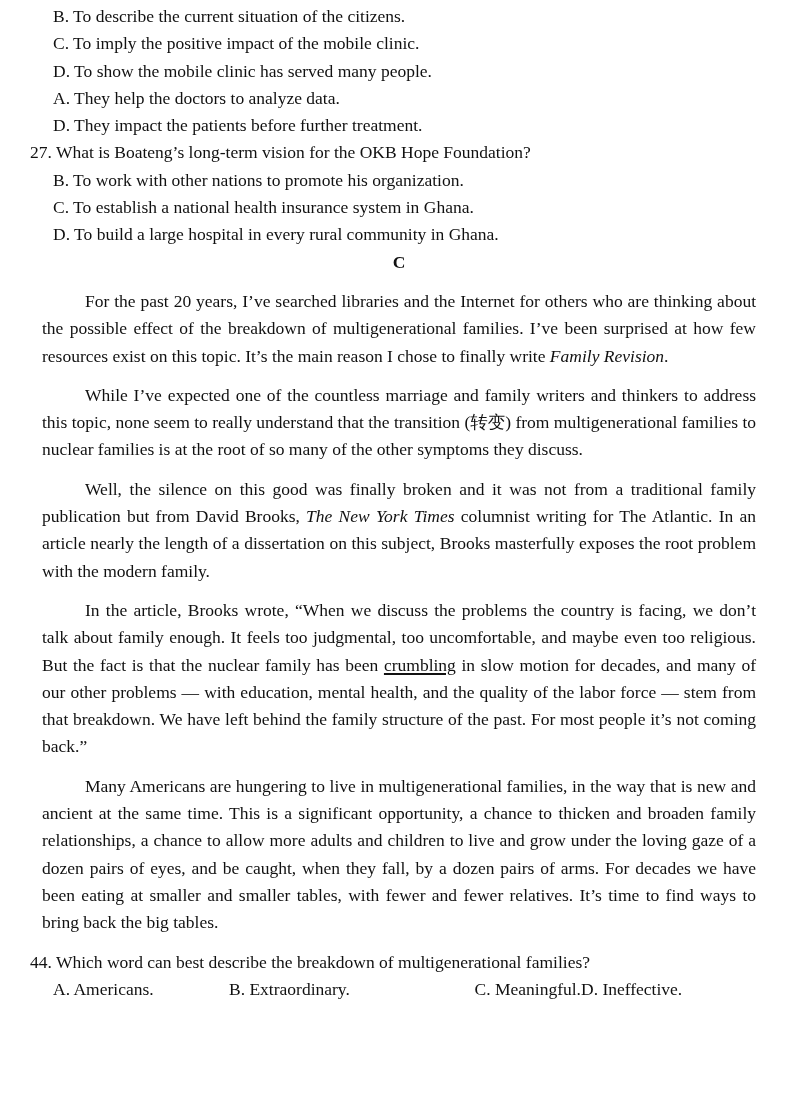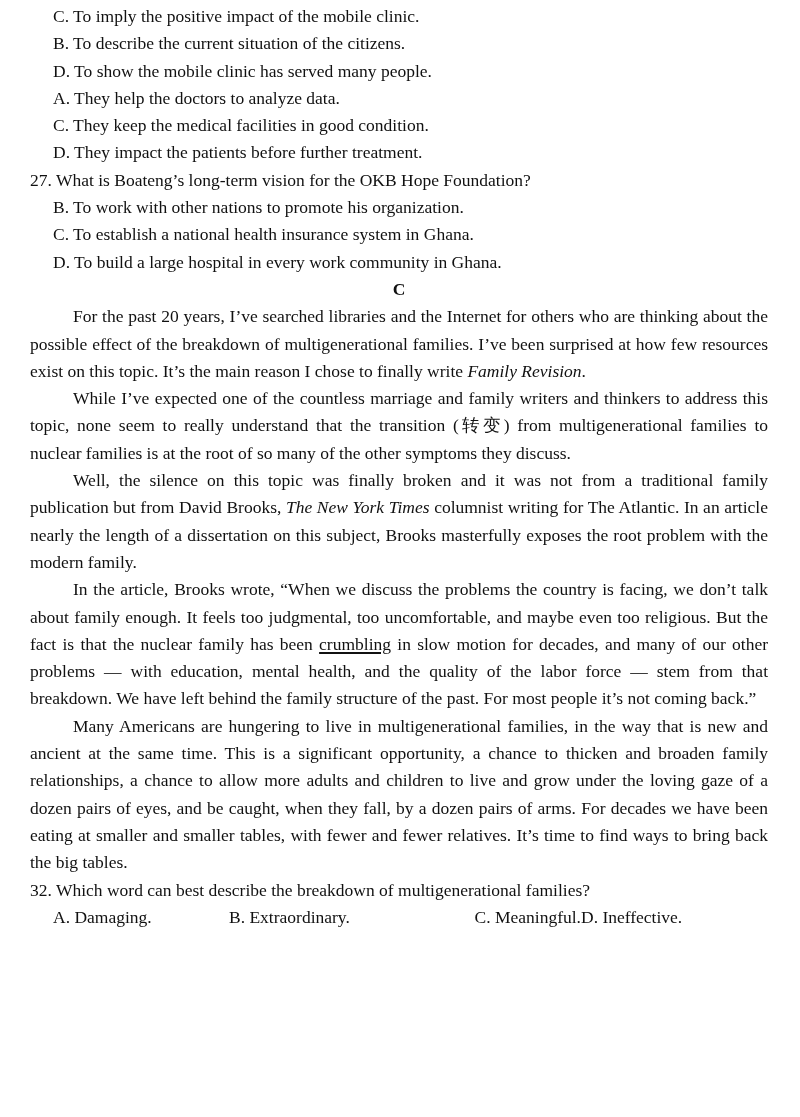--- a/index.html
+++ b/index.html
@@ -31,21 +31,21 @@
     }
     .option {
       padding-left: 23px;
     }
     .section-heading {
       text-align: center;
       font-weight: bold;
       margin: 0;
     }
     .para {
-      margin: 0;
+      margin: 12px;
       text-align: justify;
       text-indent: 43px;
     }
     .para em {
       font-style: italic;
     }
     .underline {
       text-decoration: underline;
       text-decoration-thickness: 1.5px;
       text-underline-offset: 2px;
@@ -61,55 +61,54 @@
     .options-row .c1 { width: 176px; }
     .options-row .c2 { width: 176px; text-align: right; }
     .options-row .c3 { width: 180px; }
   </style>
 </head>
 <body>
 
 <div class="page">
 
   <div>
+    <p class="line option">B. To describe the current situation of the citizens.</p>
     <p class="line option">C. To imply the positive impact of the mobile clinic.</p>
-    <p class="line option">B. To describe the current situation of the citizens.</p>
     <p class="line option">D. To show the mobile clinic has served many people.</p>
   </div>
 
   <div>
     <p class="line option">A. They help the doctors to analyze data.</p>
-    <p class="line option">C. They keep the medical facilities in good condition.</p>
     <p class="line option">D. They impact the patients before further treatment.</p>
   </div>
 
   <div>
     <p class="line question">27. What is Boateng’s long-term vision for the OKB Hope Foundation?</p>
     <p class="line option">B. To work with other nations to promote his organization.</p>
     <p class="line option">C. To establish a national health insurance system in Ghana.</p>
-    <p class="line option">D. To build a large hospital in every work community in Ghana.</p>
+    <p class="line option">D. To build a large hospital in every rural community in Ghana.</p>
   </div>
 
   <div>
     <p class="section-heading">C</p>
 
     <p class="para"><span>For the past 20 years, I’ve searched libraries and the Internet for others who are thinking about the possible effect of the breakdown of multigenerational families. I’ve been surprised at how few resources exist on this topic. It’s the main reason I chose to finally write </span><em>Family Revision</em><span>.</span></p>
 
     <p class="para">While I’ve expected one of the countless marriage and family writers and thinkers to address this topic, none seem to really understand that the transition (转变) from multigenerational families to nuclear families is at the root of so many of the other symptoms they discuss.</p>
 
-    <p class="para"><span>Well, the silence on this topic was finally broken and it was not from a traditional family publication but from David Brooks, </span><em>The New York Times</em><span> columnist writing for The Atlantic. In an article nearly the length of a dissertation on this subject, Brooks masterfully exposes the root problem with the modern family.</span></p>
+    <p class="para"><span>Well, the silence on this good was finally broken and it was not from a traditional family publication but from David Brooks, </span><em>The New York Times</em><span> columnist writing for The Atlantic. In an article nearly the length of a dissertation on this subject, Brooks masterfully exposes the root problem with the modern family.</span></p>
 
     <p class="para"><span>In the article, Brooks wrote, “When we discuss the problems the country is facing, we don’t talk about family enough. It feels too judgmental, too uncomfortable, and maybe even too religious. But the fact is that the nuclear family has been </span><span class="underline">crumbling</span><span> in slow motion for decades, and many of our other problems — with education, mental health, and the quality of the labor force — stem from that breakdown. We have left behind the family structure of the past. For most people it’s not coming back.”</span></p>
 
     <p class="para">Many Americans are hungering to live in multigenerational families, in the way that is new and ancient at the same time. This is a significant opportunity, a chance to thicken and broaden family relationships, a chance to allow more adults and children to live and grow under the loving gaze of a dozen pairs of eyes, and be caught, when they fall, by a dozen pairs of arms. For decades we have been eating at smaller and smaller tables, with fewer and fewer relatives. It’s time to find ways to bring back the big tables.</p>
   </div>
 
   <div>
-    <p class="line question">32. Which word can best describe the breakdown of multigenerational families?</p>
+    <p class="line question">44. Which word can best describe the breakdown of multigenerational families?</p>
     <div class="options-row">
-      <span class="c0">A. Damaging.</span>
+      <span class="c0">A. Americans.</span>
       <span class="c1">B. Extraordinary.</span>
       <span class="c2">C. Meaningful.</span>
       <span class="c3">D. Ineffective.</span>
     </div>
   </div>
 
 </div>
 
 </body></html>

